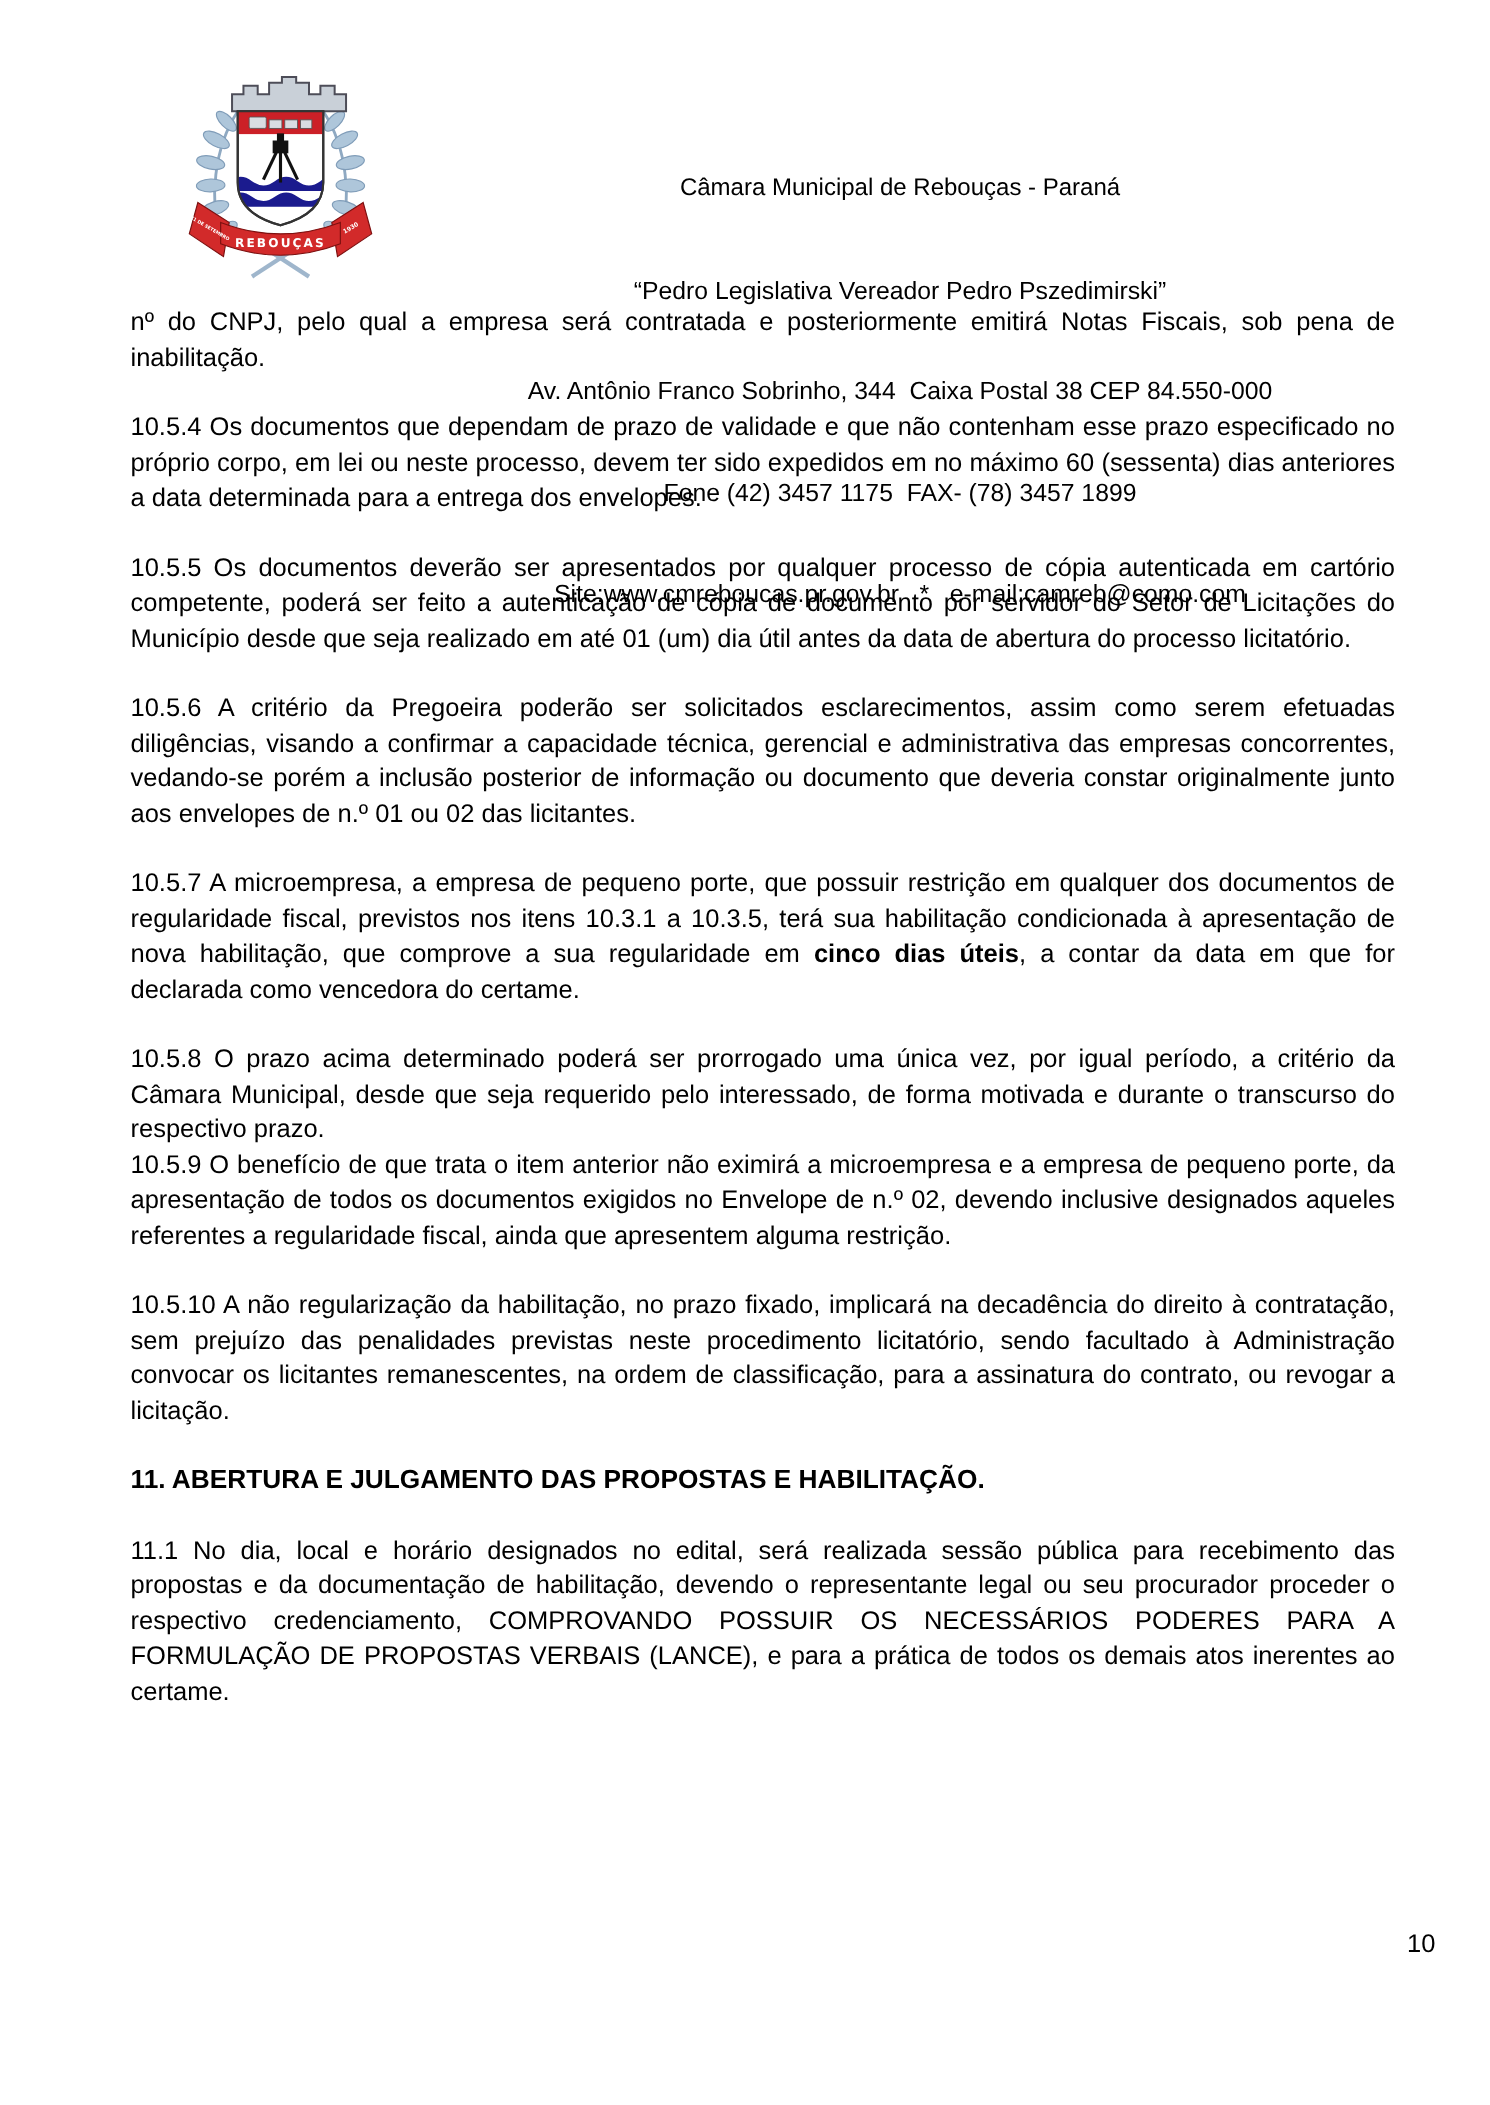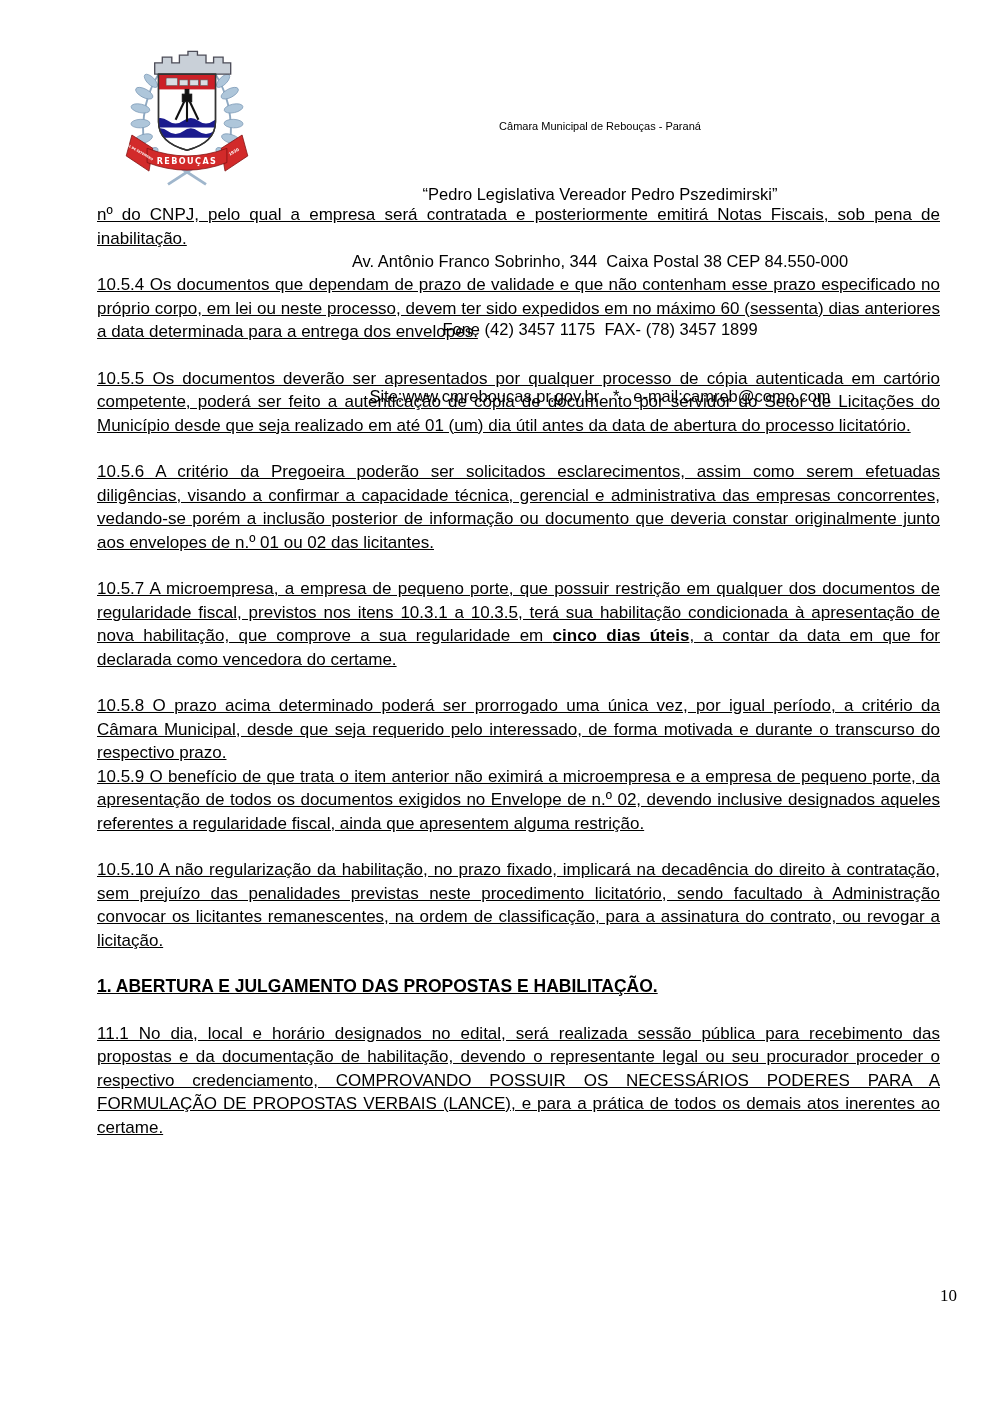--- a/index.html
+++ b/index.html
@@ -18,38 +18,37 @@
     position:absolute; left:110px; top:40px;
     width:154px; height:152px;
   }
   .header-text {
     position:absolute; left:268px; top:70px; width:664px;
     text-align:center;
     font-size:16.5px; line-height:22.5px;
     white-space:pre-wrap;
     color:#000;
   }
-  .header-text .hdr-org { font-size:11px; }
+  .header-text .hdr-org { font-size:16px; }
 
   
   .content {
-    position:absolute; left:97px; top:203px; width:843px;
+    position:absolute; left:87px; top:203px; width:843px;
     font-size:17px; line-height:23.5px;
     text-align:justify;
-    text-decoration:underline;
   }
   .content p { margin:0 0 23px 0; }
   .content p.no-gap { margin-bottom:0; }
   .section-heading {
     font-size:17.5px; font-weight:bold;
     margin:0 0 23px 0; text-align:left;
   }
   .page-number {
     position:absolute; right:36px; top:1286px;
-    font-family:Liberation Serif, serif;
+    font-family:Liberation Sans, sans-serif;
     font-size:17px; color:#000;
   }
 </style>
 </head>
 <body>
 
 <div class="page">
 
   <div class="logo">
     <svg viewBox="0 0 160 160" width="154" height="152" xmlns="http://www.w3.org/2000/svg">
@@ -134,19 +133,19 @@
 
   <div class="content">
     <p>nº do CNPJ, pelo qual a empresa será contratada e posteriormente emitirá Notas Fiscais, sob pena de inabilitação.</p>
     <p>10.5.4 Os documentos que dependam de prazo de validade e que não contenham esse prazo especificado no próprio corpo, em lei ou neste processo, devem ter sido expedidos em no máximo 60 (sessenta) dias anteriores a data determinada para a entrega dos envelopes.</p>
     <p>10.5.5 Os documentos deverão ser apresentados por qualquer processo de cópia autenticada em cartório competente, poderá ser feito a autenticação de cópia de documento por servidor do Setor de Licitações do Município desde que seja realizado em até 01 (um) dia útil antes da data de abertura do processo licitatório.</p>
     <p>10.5.6 A critério da Pregoeira poderão ser solicitados esclarecimentos, assim como serem efetuadas diligências, visando a confirmar a capacidade técnica, gerencial e administrativa das empresas concorrentes, vedando-se porém a inclusão posterior de informação ou documento que deveria constar originalmente junto aos envelopes de n.º 01 ou 02 das licitantes.</p>
     <p><span>10.5.7 A microempresa, a empresa de pequeno porte, que possuir restrição em qualquer dos documentos de regularidade fiscal, previstos nos itens 10.3.1 a 10.3.5, terá sua habilitação condicionada à apresentação de nova habilitação, que comprove a sua regularidade em </span><strong>cinco dias úteis</strong><span>, a contar da data em que for declarada como vencedora do certame.</span></p>
     <p class="no-gap">10.5.8 O prazo acima determinado poderá ser prorrogado uma única vez, por igual período, a critério da Câmara Municipal, desde que seja requerido pelo interessado, de forma motivada e durante o transcurso do respectivo prazo.</p>
     <p>10.5.9 O benefício de que trata o item anterior não eximirá a microempresa e a empresa de pequeno porte, da apresentação de todos os documentos exigidos no Envelope de n.º 02, devendo inclusive designados aqueles referentes a regularidade fiscal, ainda que apresentem alguma restrição.</p>
     <p>10.5.10 A não regularização da habilitação, no prazo fixado, implicará na decadência do direito à contratação, sem prejuízo das penalidades previstas neste procedimento licitatório, sendo facultado à Administração convocar os licitantes remanescentes, na ordem de classificação, para a assinatura do contrato, ou revogar a licitação.</p>
-    <h2 class="section-heading">1. ABERTURA E JULGAMENTO DAS PROPOSTAS E HABILITAÇÃO.</h2>
+    <h2 class="section-heading">11. ABERTURA E JULGAMENTO DAS PROPOSTAS E HABILITAÇÃO.</h2>
     <p>11.1 No dia, local e horário designados no edital, será realizada sessão pública para recebimento das propostas e da documentação de habilitação, devendo o representante legal ou seu procurador proceder o respectivo credenciamento, COMPROVANDO POSSUIR OS NECESSÁRIOS PODERES PARA A FORMULAÇÃO DE PROPOSTAS VERBAIS (LANCE), e para a prática de todos os demais atos inerentes ao certame.</p>
   </div>
 
   <div class="page-number">10</div>
 
 </div>
 
 </body></html>

